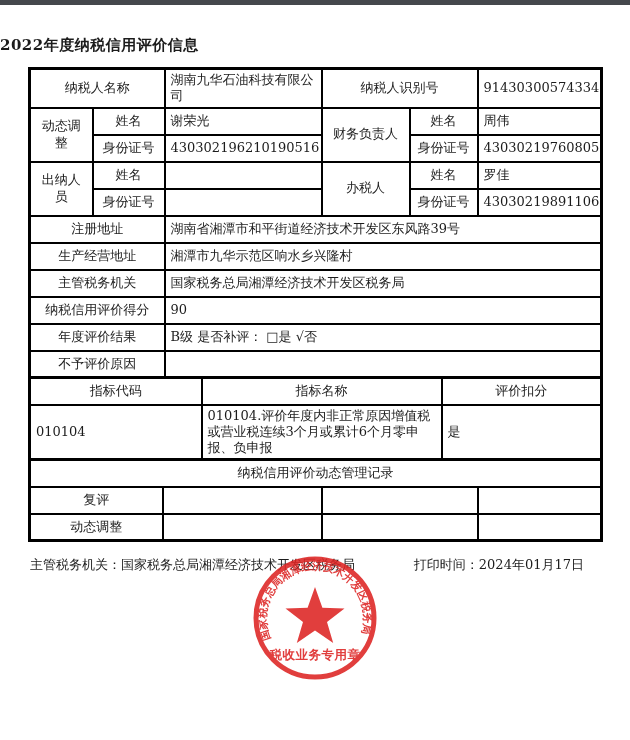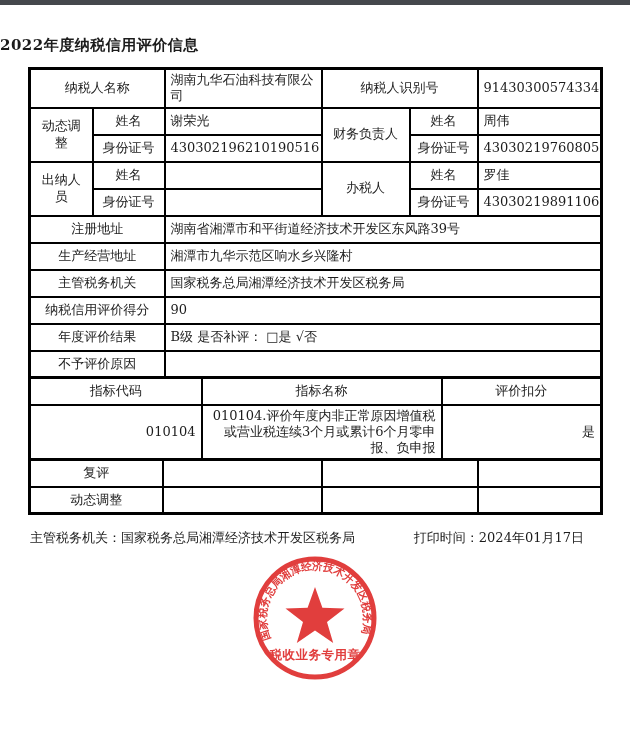--- a/index.html
+++ b/index.html
@@ -34,21 +34,21 @@
     border: 2px solid #000;
     height: 27px;
     padding: 2px 5px;
     line-height: 1.25;
     vertical-align: middle;
     overflow: hidden;
   }
   .lbl { text-align: center; }
   .val { text-align: left; }
   .sec { text-align: center; }
-  .center { text-align: right; }
+  .center { text-align: left; }
   .tall td { height: 54px; }
   .hdr4 td { height: 36px; }
   .footer {
     margin-top: 14px;
     padding: 0 46px 0 30px;
     display: flex;
     justify-content: space-between;
     font-size: 13px;
     gap: 44px;
   }
@@ -162,20 +162,23 @@
 
 <table class="tbl stacked">
   <colgroup>
     <col style="width:133px">
       <col style="width:159px">
       <col style="width:156px">
       <col style="width:124px">
   </colgroup>
   <tbody>
     <tr>
+      <td colspan="4" class="sec">纳税信用评价动态管理记录</td>
+    </tr>
+    <tr>
       <td class="lbl">复评</td>
       <td class="val"></td>
       <td class="val"></td>
       <td class="val"></td>
     </tr>
     <tr>
       <td class="lbl">动态调整</td>
       <td class="val"></td>
       <td class="val"></td>
       <td class="val"></td>

